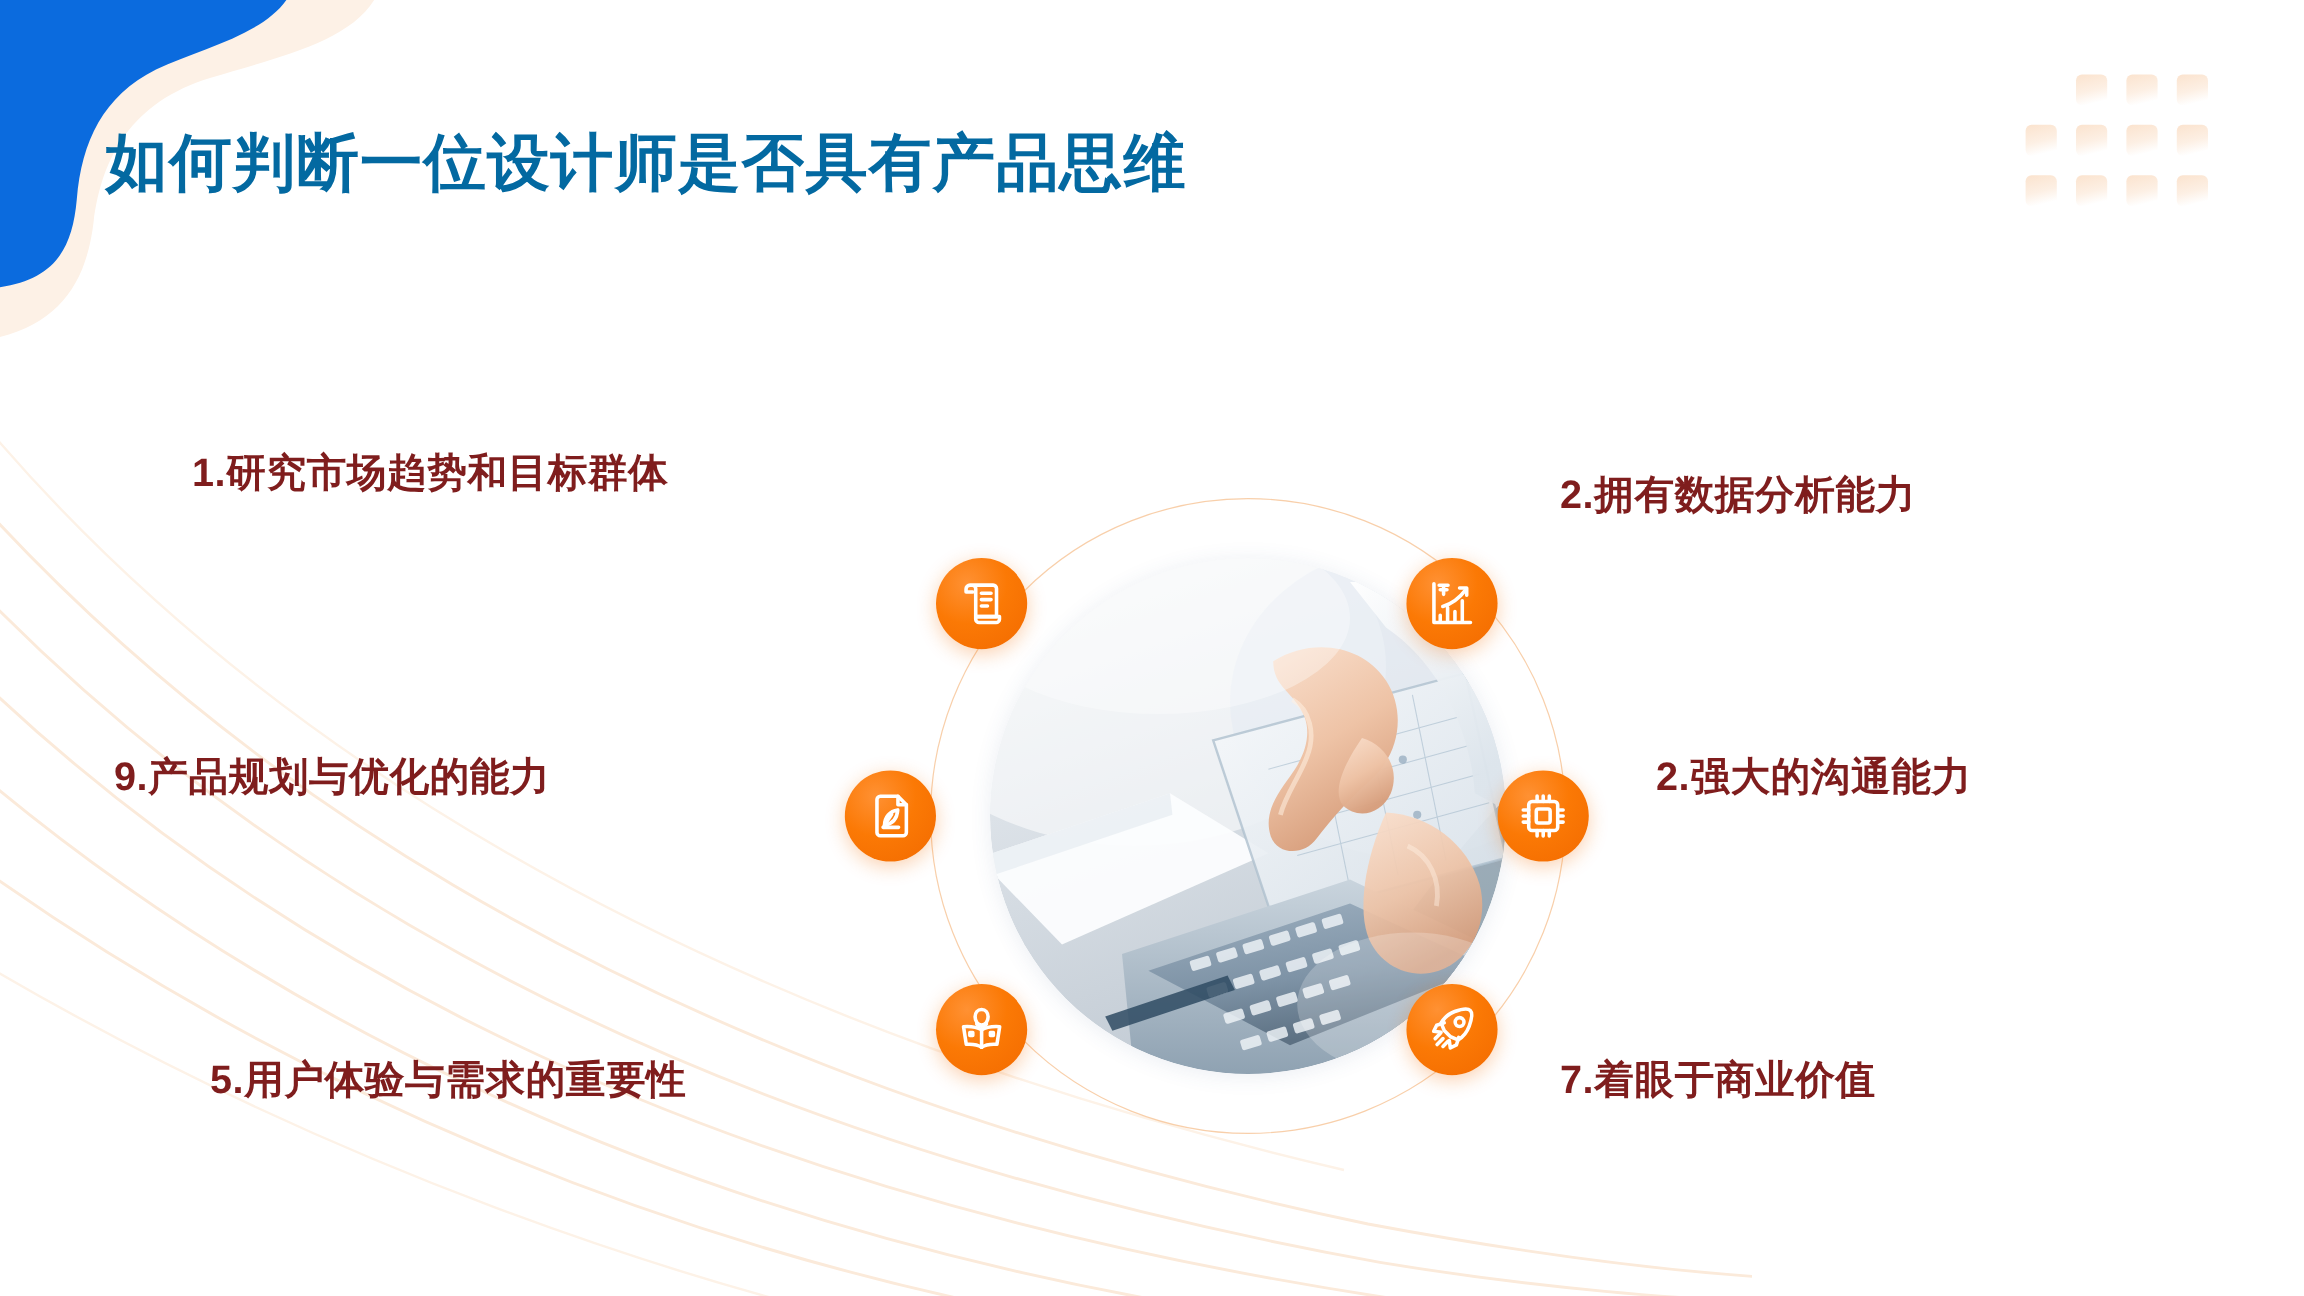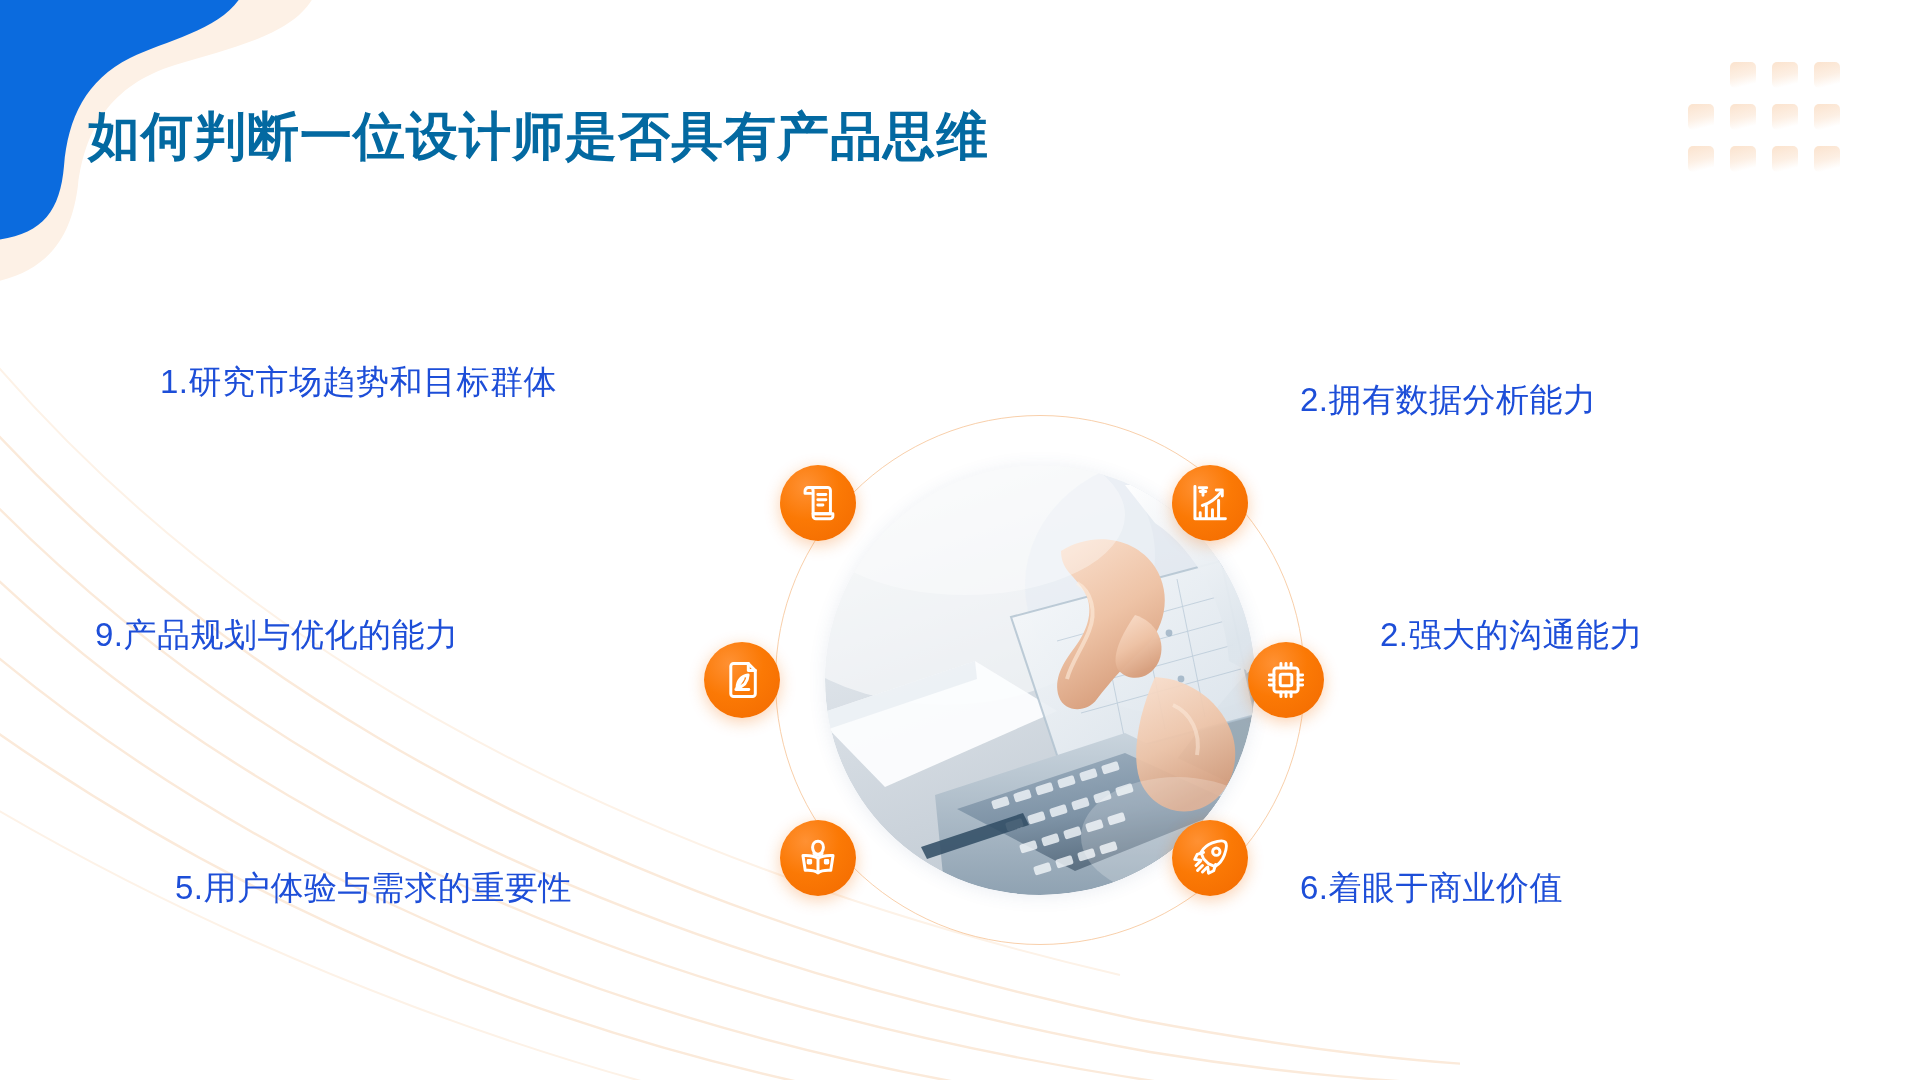--- a/index.html
+++ b/index.html
@@ -58,22 +58,22 @@
   
   #badge-1{ left: 20px; top: 65px; }   
   #badge-2{ left:412px; top: 65px; }   
   #badge-3{ left:-56px; top:242px; }   
   #badge-4{ left:488px; top:242px; }   
   #badge-5{ left: 20px; top:420px; }   
   #badge-6{ left:412px; top:420px; }   
 
   
   .label{
-    position:absolute; font-size:33px; font-weight:normal;
-    color:#1d4ed8; white-space:nowrap; letter-spacing:.5px;
+    position:absolute; font-size:33px; font-weight:bold;
+    color:#7f1d1d; white-space:nowrap; letter-spacing:.5px;margin-top:12px;
   }
   #label-1{ left:160px;  top:360px; }
   #label-2{ left:1300px; top:378px; }
   #label-3{ left: 95px;  top:613px; }
   #label-4{ left:1380px; top:613px; }
   #label-5{ left:175px;  top:866px; }
   #label-6{ left:1300px; top:866px; }
 </style>
 </head>
 <body>
@@ -317,15 +317,15 @@
         <path class="st" d="M7.7 16.3 4.9 19.1M6.4 13.9 4 16.3M10.1 17.6 7.7 20"></path>
       </svg>
     </div>
   </div>
 
   <div class="label" id="label-1">1.研究市场趋势和目标群体</div>
   <div class="label" id="label-2">2.拥有数据分析能力</div>
   <div class="label" id="label-3">9.产品规划与优化的能力</div>
   <div class="label" id="label-4">2.强大的沟通能力</div>
   <div class="label" id="label-5">5.用户体验与需求的重要性</div>
-  <div class="label" id="label-6">6.着眼于商业价值</div>
+  <div class="label" id="label-6">7.着眼于商业价值</div>
 
 </div>
 
 </body></html>

